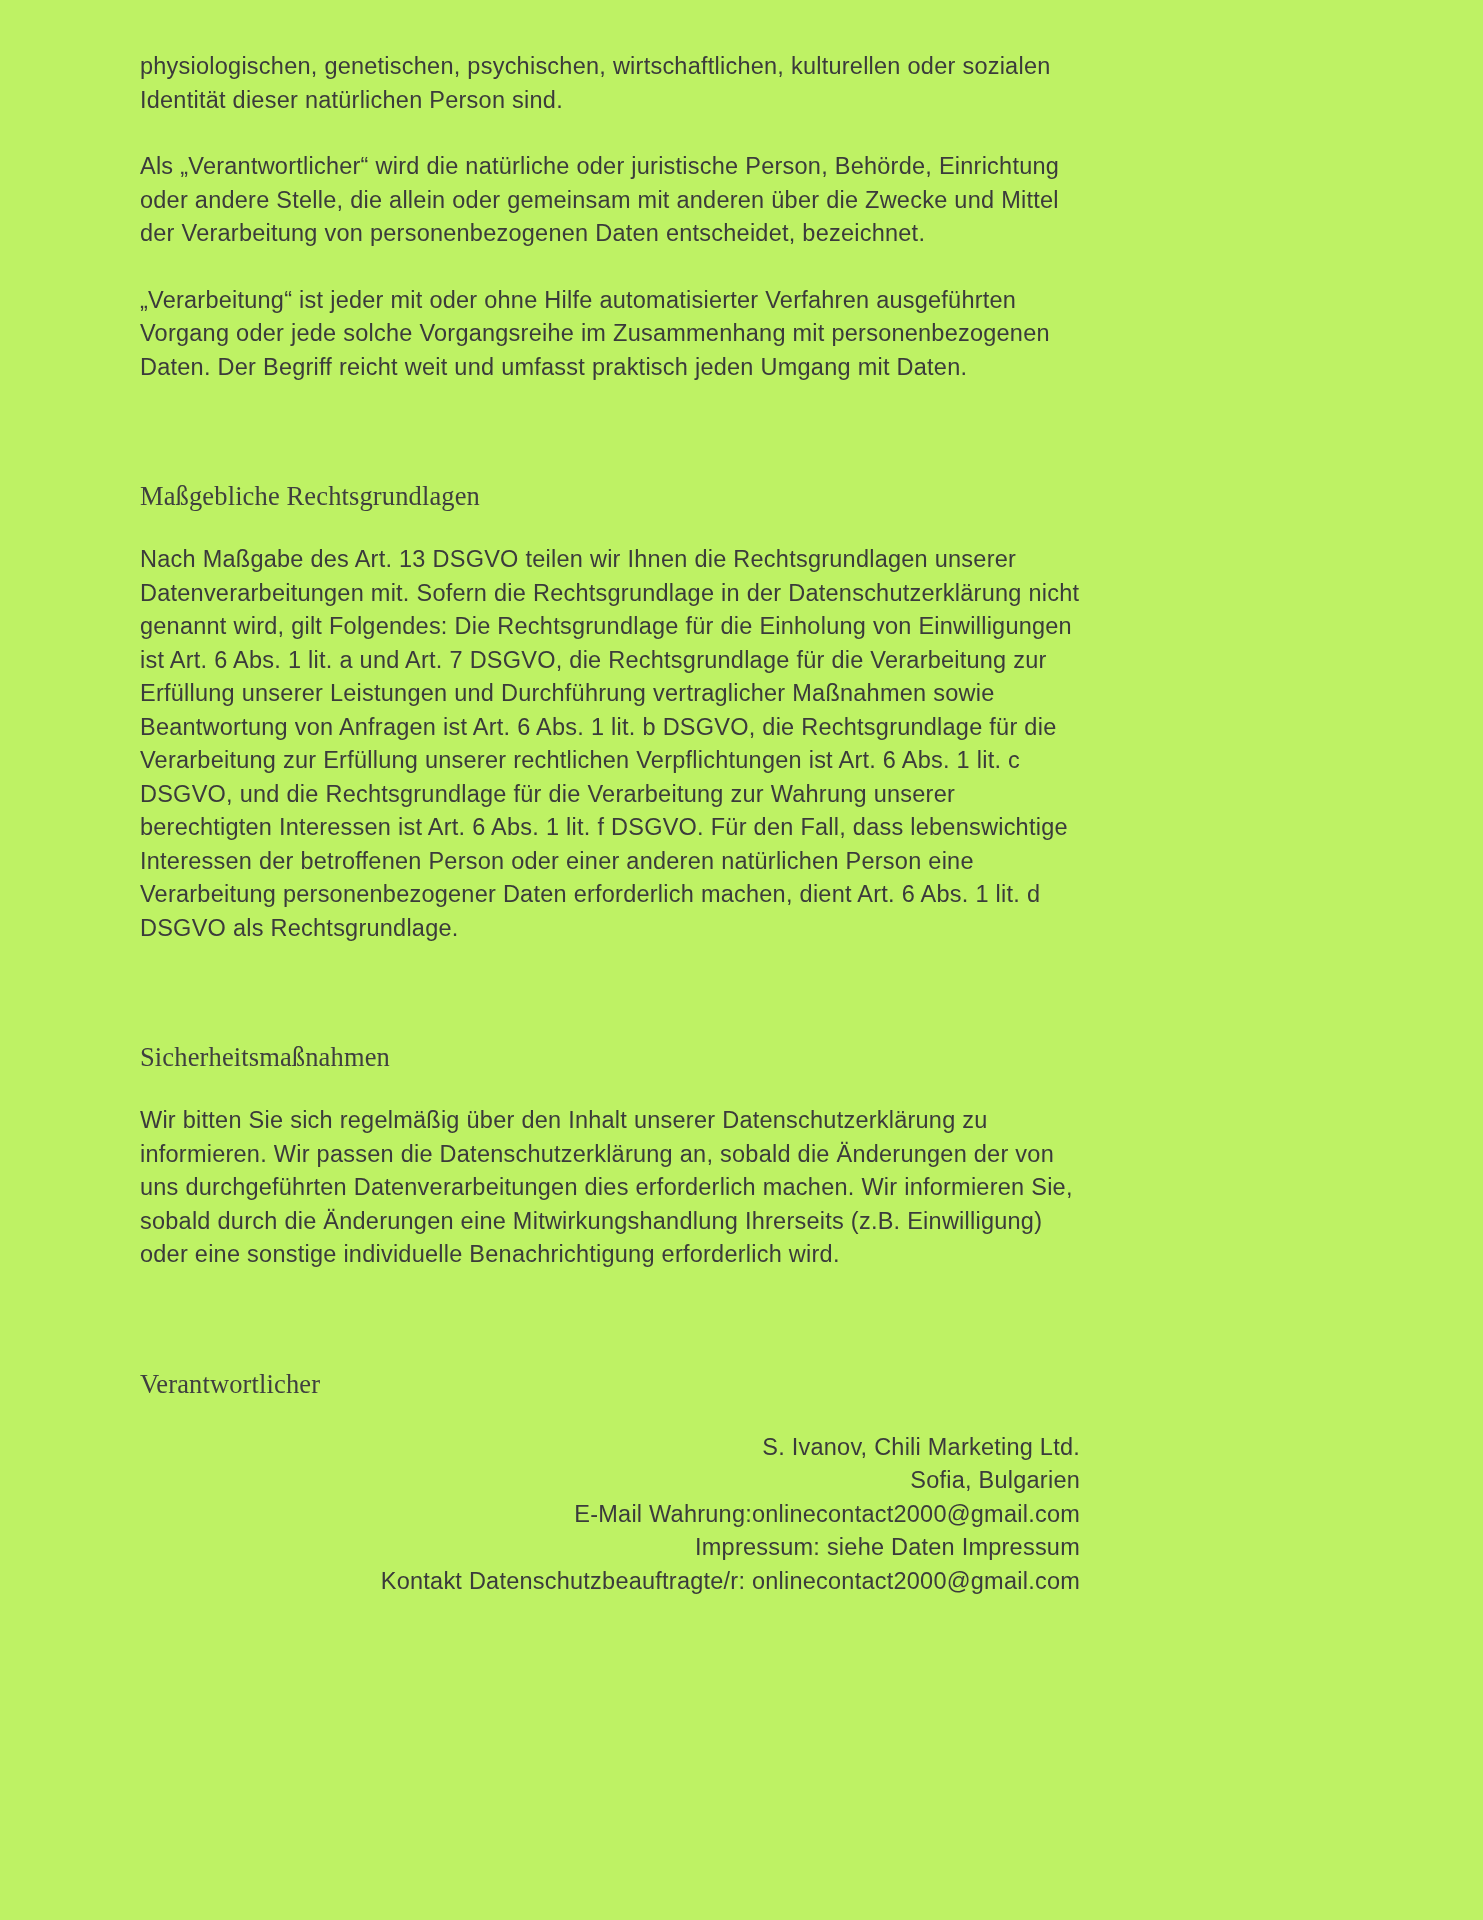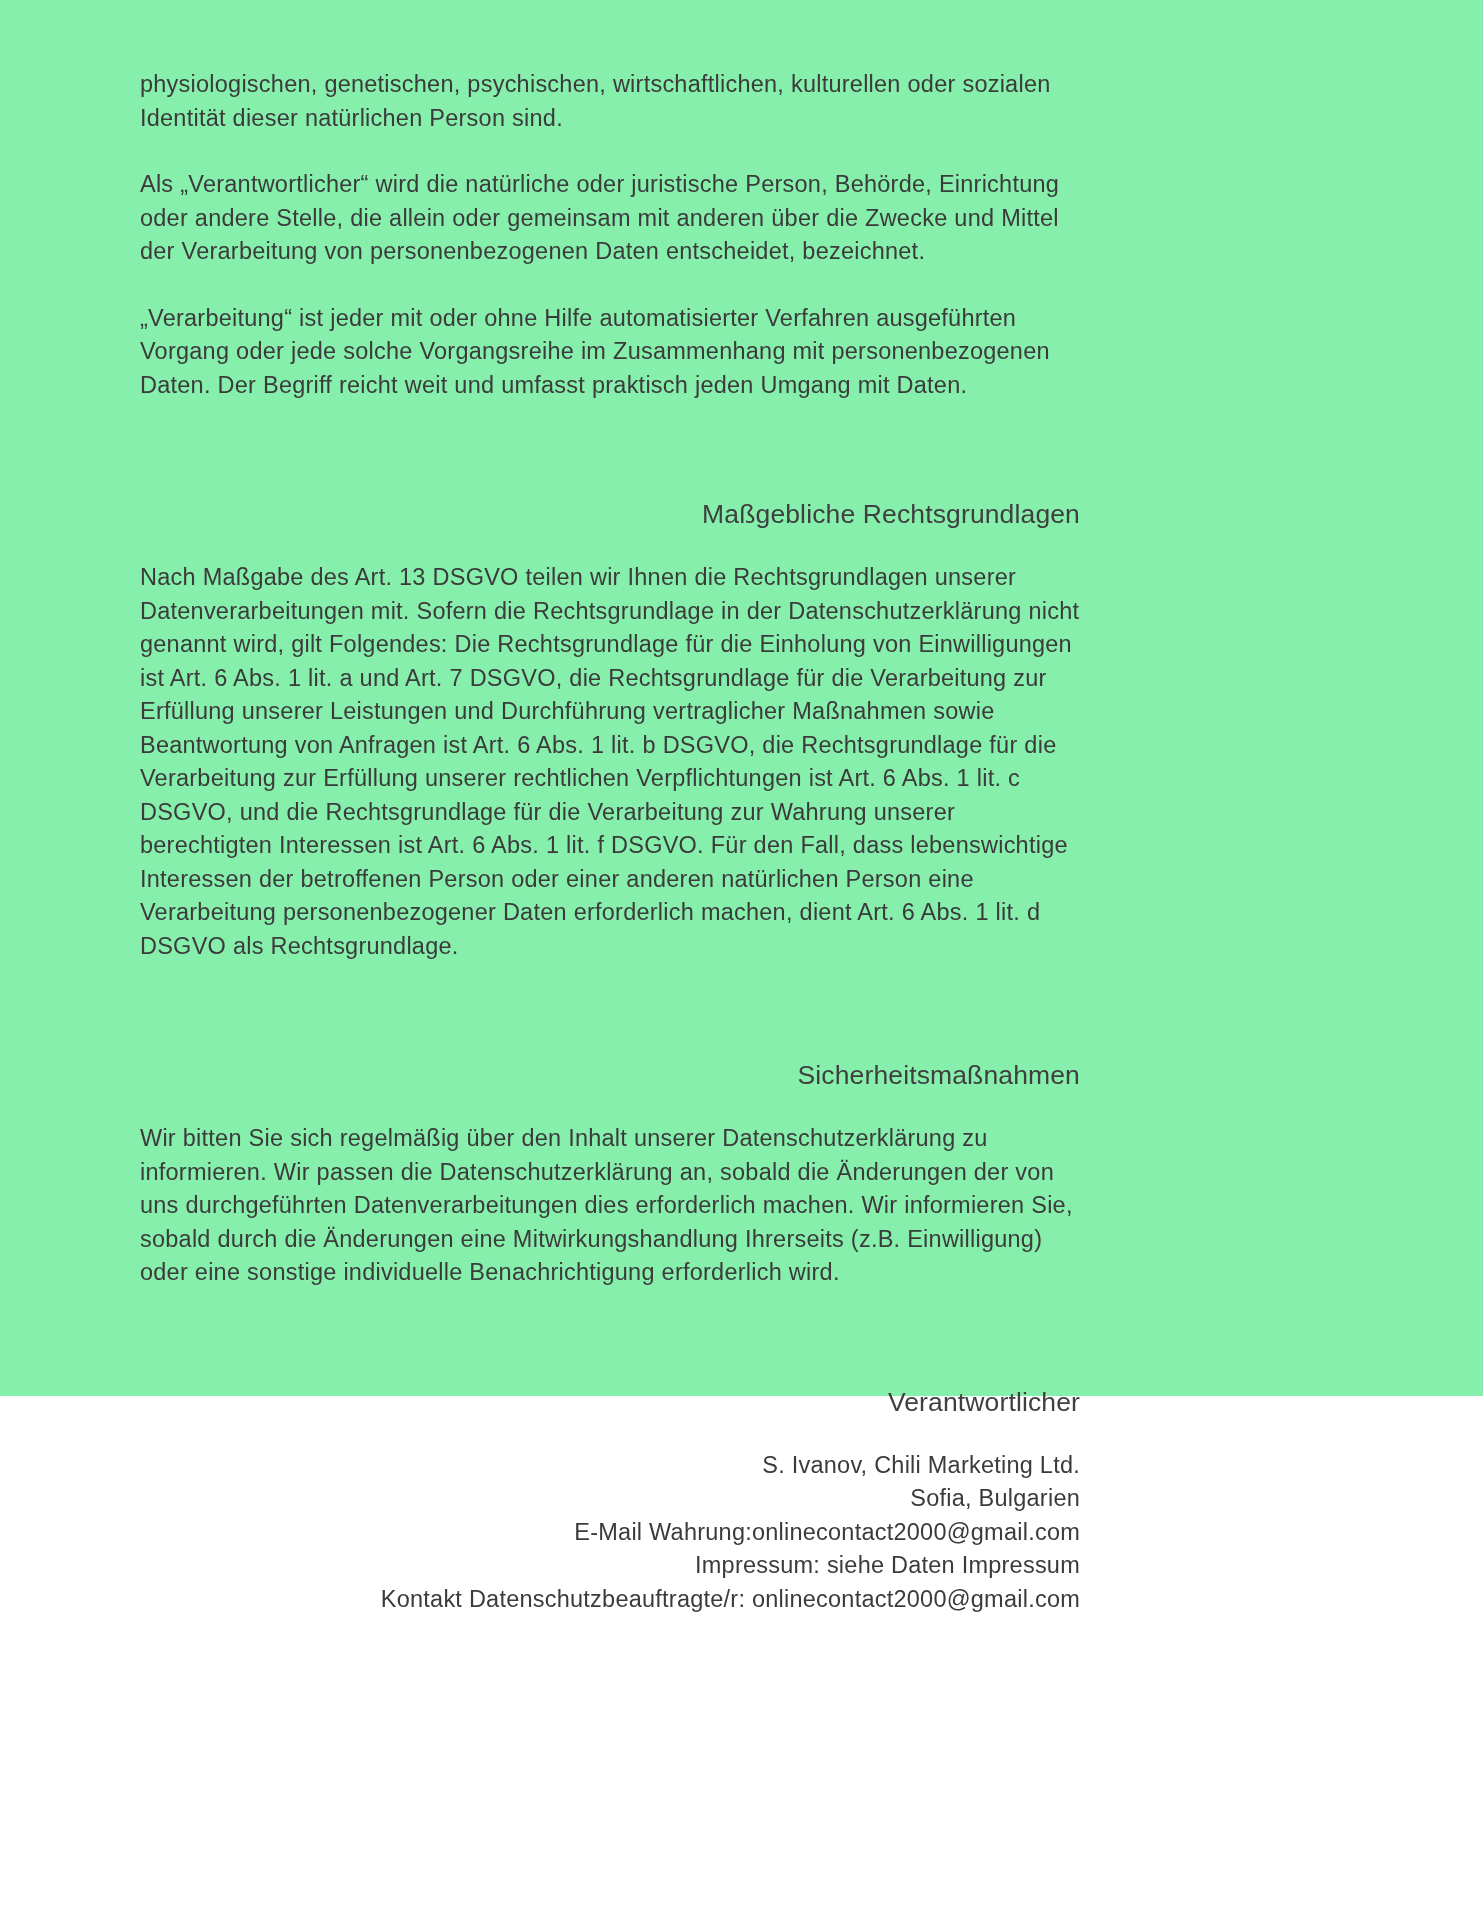--- a/index.html
+++ b/index.html
@@ -11,24 +11,24 @@
   body {
     width: 1483px;
     height: 1920px;
     font-family: "Liberation Sans", "DejaVu Sans", sans-serif;
     -webkit-font-smoothing: antialiased;
   }
 
   .page {
     position: relative;
     width: 1483px;
-    height: 1396px;
-    background: #86efac;
+    height: 1920px;
+    background: #bef264;
     box-sizing: border-box;
-    padding: 68px 140px 0 140px;
+    padding: 50px 140px 0 140px;
   }
 
   .doc-body {
     width: 940px;
   }
 
   
   .para {
     font-size: 23.5px;
     line-height: 33.5px;
@@ -44,22 +44,21 @@
   .gap-lg { height: 62px; }
 
   
   .section-heading {
     font-size: 26.5px;
     line-height: 34px;
     color: #3f3f3f;
     font-weight: 400;
     letter-spacing: 0.005em;
     margin: 0 0 30px 0;
-    font-family: Liberation Sans, sans-serif;
-    text-align: right;
+    font-family: Liberation Serif, serif;
   }
 
   
   .address-block {
     font-size: 23.5px;
     line-height: 33.5px;
     color: #3b3b3b;
     letter-spacing: 0.01em;
     margin: 0;
     text-align: right;

